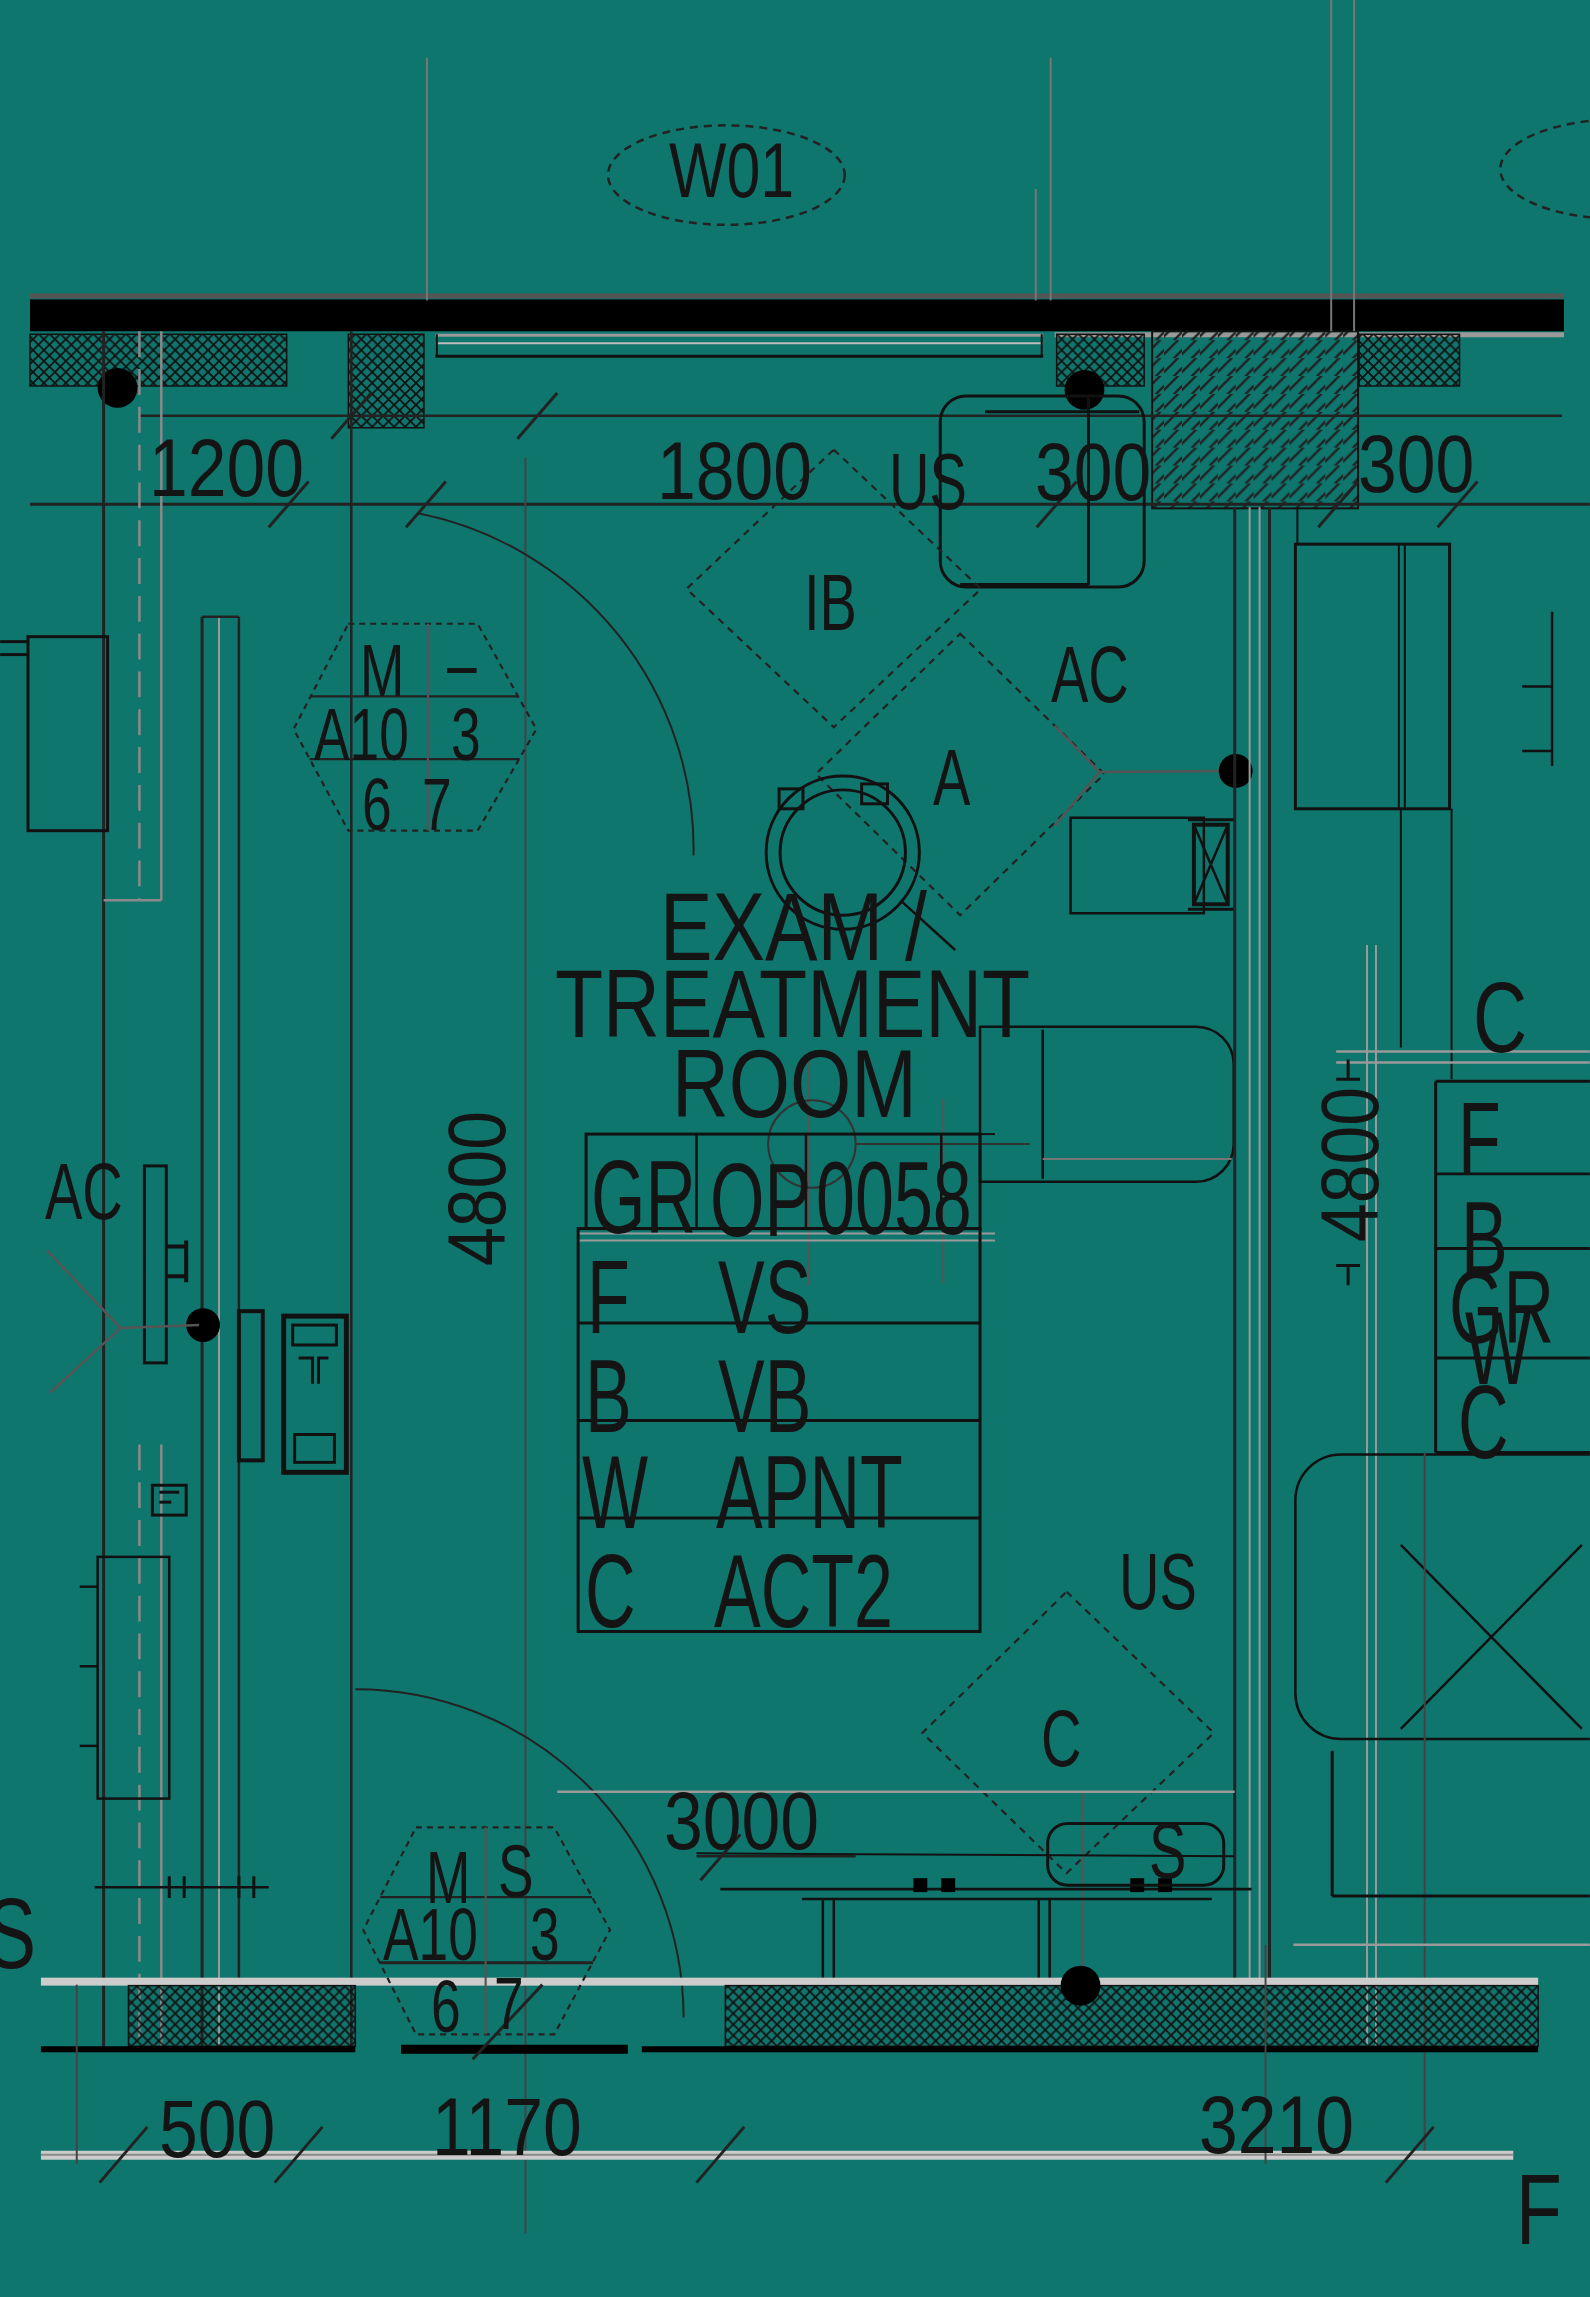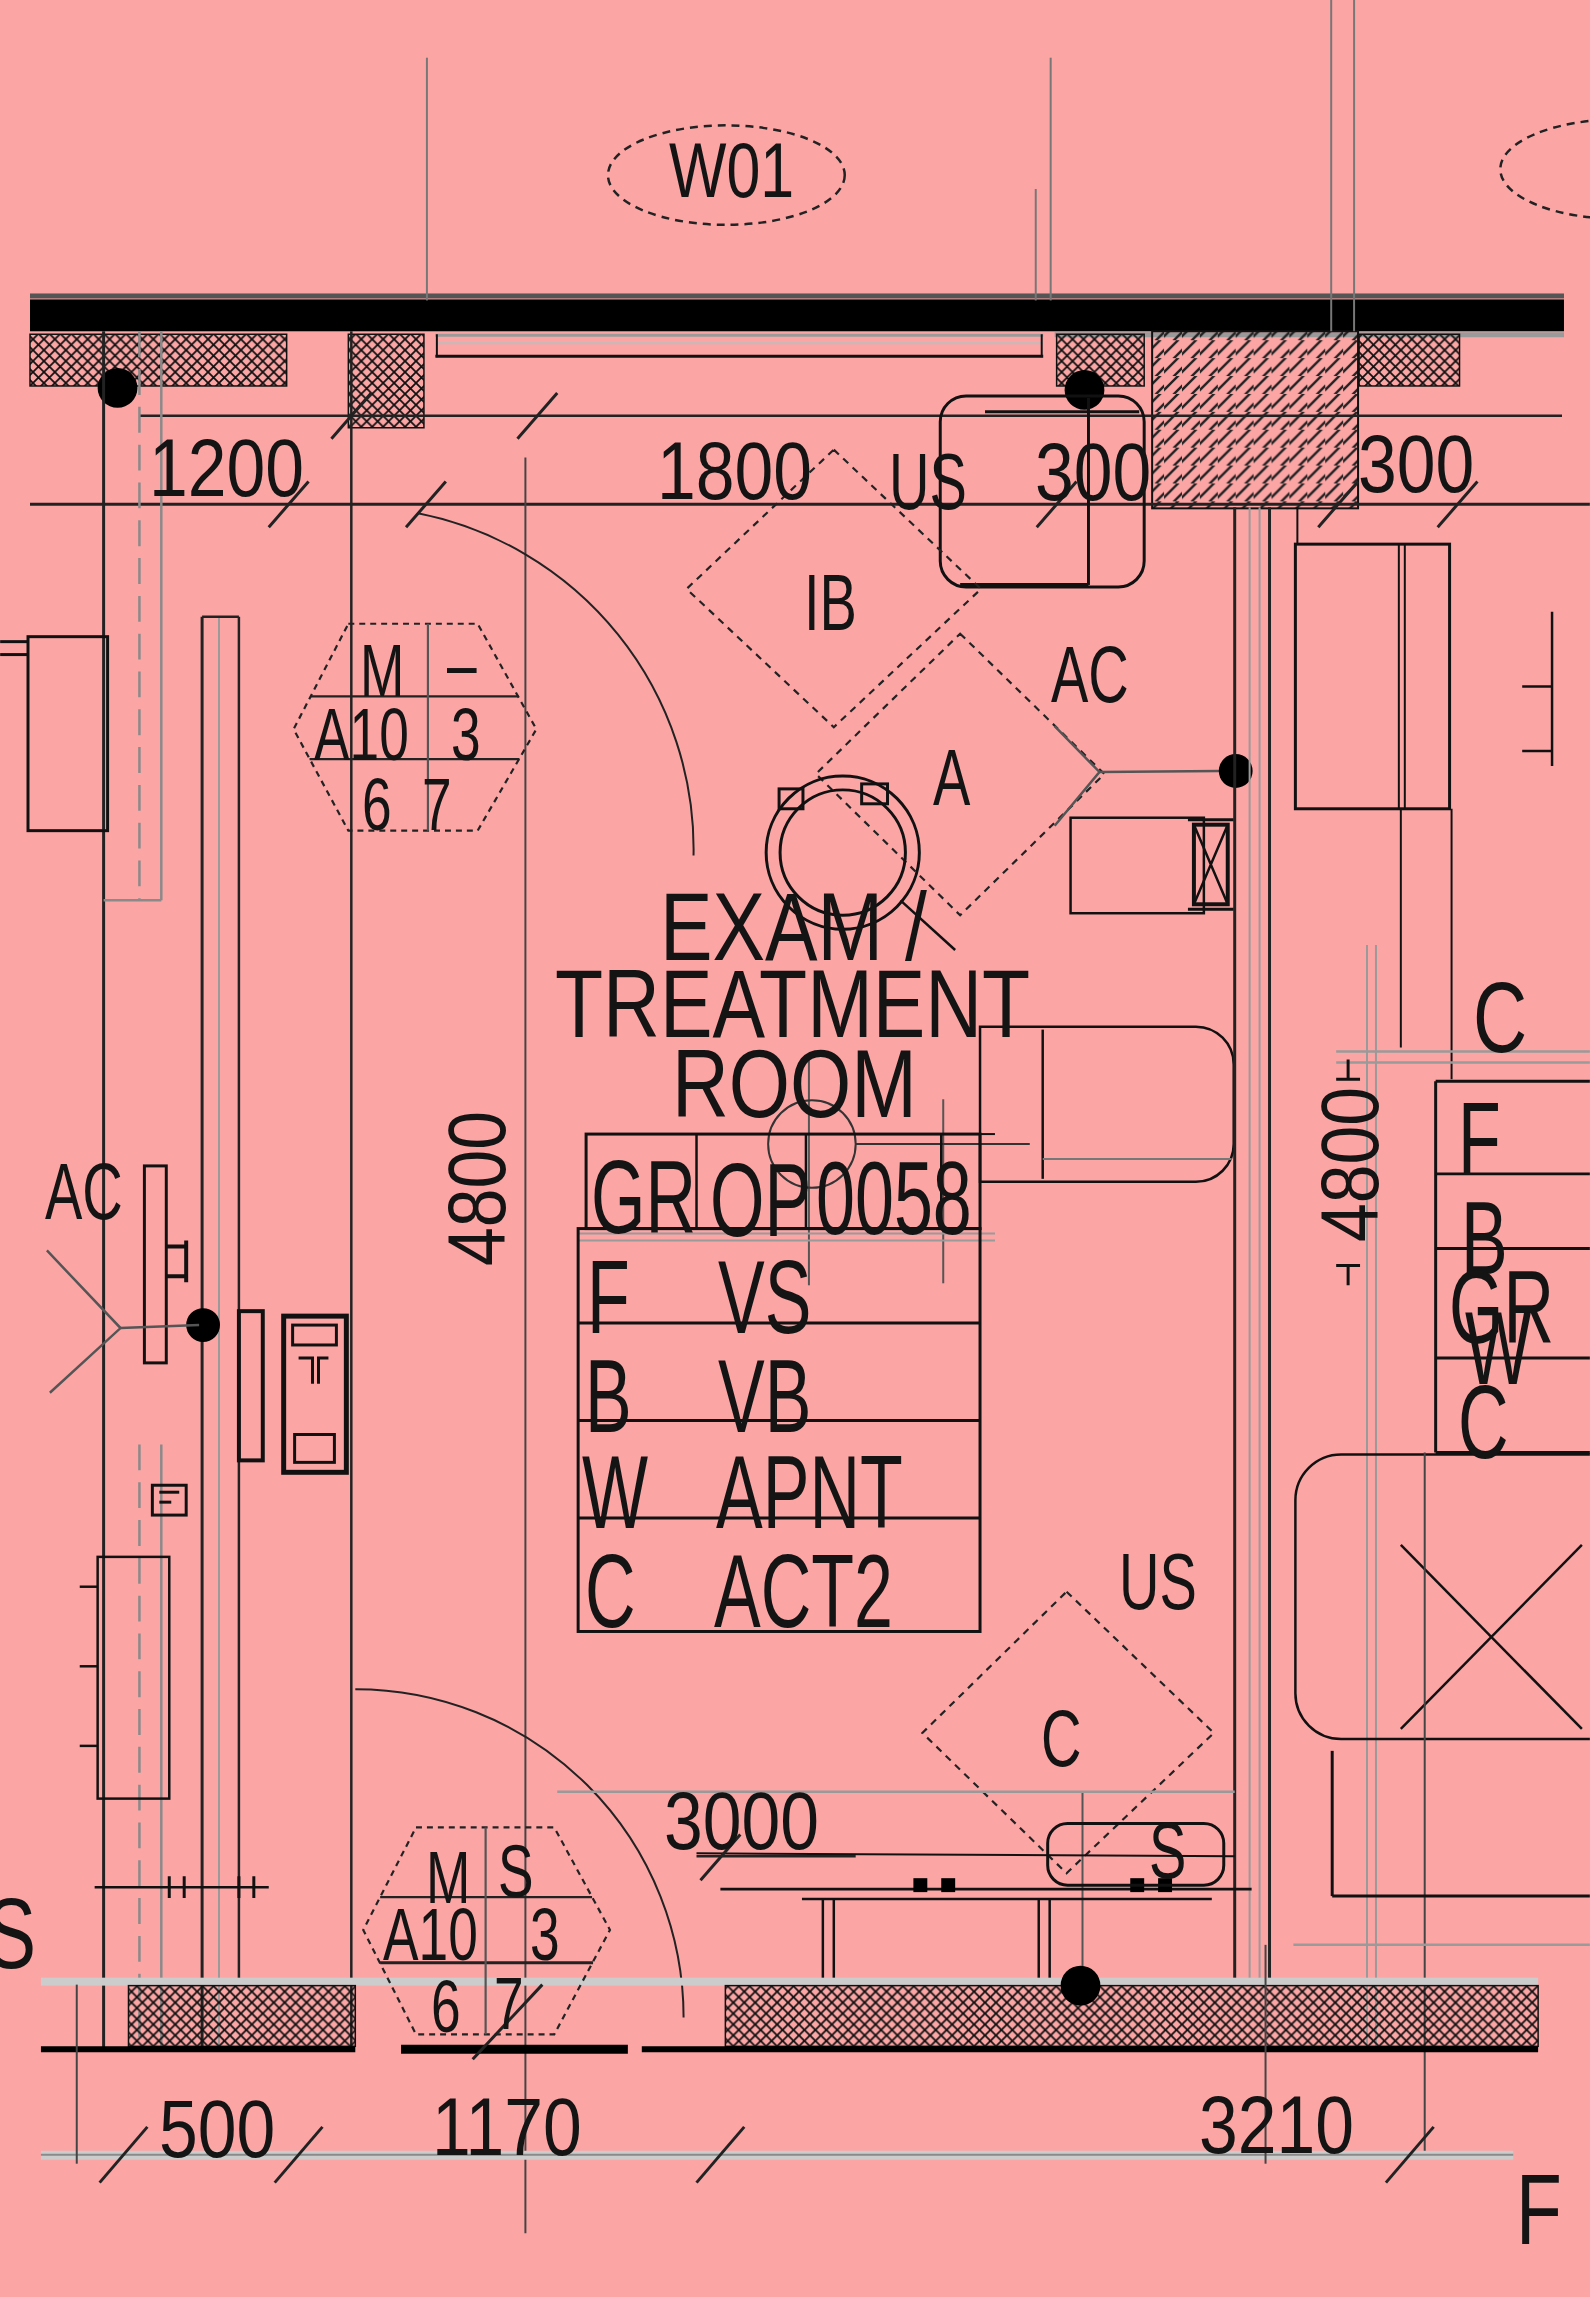--- a/index.html
+++ b/index.html
@@ -1,16 +1,16 @@
 <!DOCTYPE html>
 <html><head>
 <meta charset="utf-8">
 <style>
   html,body{margin:0;padding:0;background:#fff;}
-  #stage{position:relative;width:1590px;height:2297px;background:#fca5a5;overflow:hidden;
+  #stage{position:relative;width:1590px;height:2297px;background:#0f766e;overflow:hidden;
          font-family:"Liberation Sans",sans-serif;color:#141414;}
   #lines{position:absolute;left:0;top:0;}
   .txt{position:absolute;white-space:nowrap;line-height:1;color:#141414;
        transform-origin:0 0;font-family:"Liberation Sans",sans-serif;}
   .dim {font-size:82px;transform:scaleX(.85);}
   .lbl {font-size:80px;transform:scaleX(.70);}
   .tag {font-size:78px;transform:scaleX(.78);}
   .big {font-size:96px;transform:scaleX(.82);}
   .tbl {font-size:103px;transform:scaleX(.68);}
   .hex {font-size:74px;transform:scaleX(.72);}

